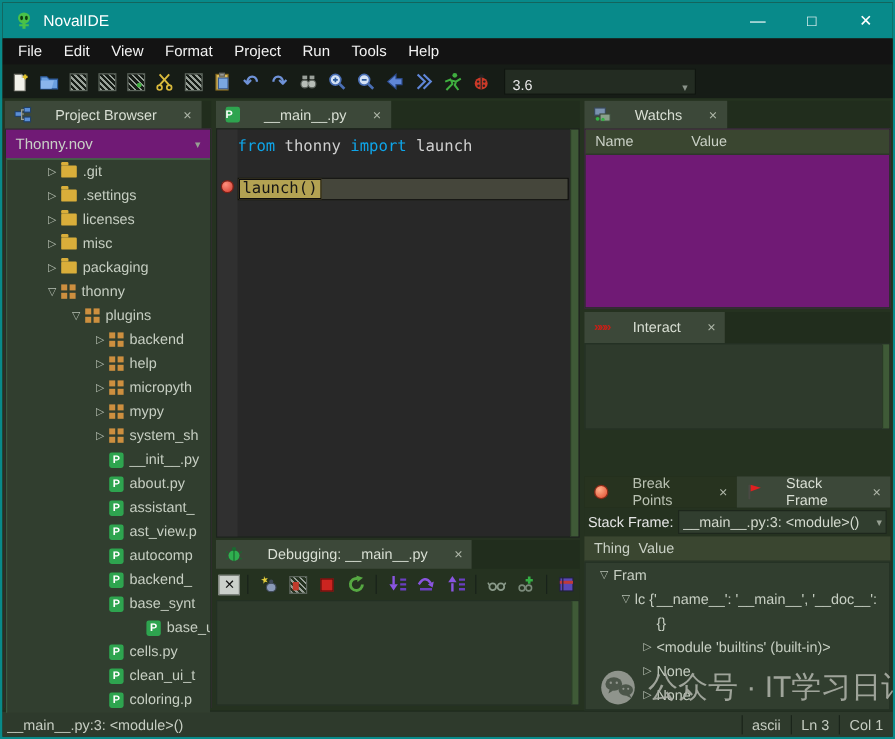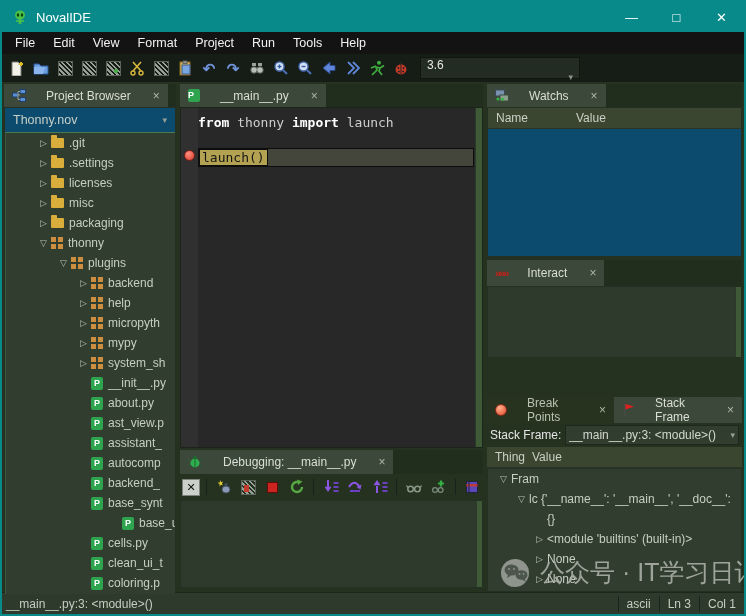--- a/index.html
+++ b/index.html
@@ -15,31 +15,31 @@
 
   
   .menubar{ height:22px; background:#131313; display:flex; align-items:center; padding-left:4px; }
   .menu-item{ color:#f2f2f2; font-size:12.5px; padding:2px 9px; }
 
   
   .toolbar{ height:28px; background:#161c16; display:flex; align-items:center; padding-left:4px; gap:2px; }
   .tbtn{ width:22px; height:22px; display:flex; align-items:center; justify-content:center; }
   .tbtn svg{ display:block; }
   .glyph-blue{ color:#6f92d8; font-size:15px; font-weight:bold; line-height:1; }
-  .combo-interp{ margin-left:6px; width:160px; height:22px; background:#232c22; border:1px solid #0f150f; color:#e8e8e8; font-size:12px; display:flex; align-items:flex-start; padding:0 6px;flex-direction:column; }
+  .combo-interp{ margin-left:6px; width:160px; height:22px; background:#232c22; border:1px solid #0f150f; color:#e8e8e8; font-size:12px; display:flex; align-items:flex-end; padding:0 6px; }
   .combo-interp .caret{ margin-left:auto; color:#8a938a; font-size:9px; }
 
   
   .content{ position:relative; height:510px; background:#253220; }
   .panel{ position:absolute; }
   .tabstrip{ height:23px; background:#212d1d; display:flex; align-items:flex-end; }
   .tab{ height:23px; display:flex; align-items:center; gap:20px; padding:0 8px; font-size:12px; color:#d9dfd4; background:#3c4839; }
   .tab.inactive{ background:#27331f; color:#b9c1b2; }
   .tab .x{ color:#aeb6a8; font-size:12px; margin-left:2px; }
-  .pbody{ background:#0c4a6e; border:1px solid #233023; }
+  .pbody{ background:#701a75; border:1px solid #233023; }
 
   
   .proj-combo{ height:24px; display:flex; align-items:center; color:#c9d0c6; font-size:12.5px; padding:0 8px; }
   .proj-combo .caret{ margin-left:auto; color:#97a093; font-size:9px; }
   .tree{ position:relative; border-top:1px solid #4a7a52; border-left:1px solid #3a5a40; height:462px; overflow:hidden; background:#313e2f; }
   .trow{ height:20px; display:flex; align-items:center; font-size:12px; color:#c6cec2; white-space:nowrap; }
   .arrow{ width:15px; display:inline-block; text-align:center; color:#b8c0b4; font-size:9px; flex:none; }
   .arrow.hide{ visibility:hidden; }
   .ticon{ flex:none; margin-right:5px; }
   .icon-folder{ width:13px; height:10px; background:#d9ae3a; border-radius:1px; position:relative; }
@@ -47,21 +47,21 @@
   .icon-package{ width:12px; height:12px; position:relative; }
   .icon-package::before{ content:""; position:absolute; top:0; left:0; width:5px; height:5px; background:#cd8f3f; box-shadow:7px 0 #cd8f3f, 0 7px #cd8f3f, 7px 7px #cd8f3f; }
   .icon-pyfile{ width:12px; height:13px; background:#2ea44f; border-radius:2px; color:#fff; font-size:9px; font-weight:bold; text-align:center; line-height:13px; }
   .icon-pyfile::after{ content:"P"; }
 
   
   .editor-body{ position:relative; height:341px; background:#282828; border:1px solid #1c241c; }
   .gutter{ position:absolute; left:0; top:0; bottom:0; width:17px; background:#303030; }
   .bp{ position:absolute; left:3px; top:42px; width:11px; height:11px; border-radius:50%; background:radial-gradient(circle at 35% 30%, #ff8f7d, #d23b2e); border:1px solid #7e1f16; }
   .code{ position:absolute; left:17px; right:8px; top:6px; font-family:"DejaVu Sans Mono", monospace; font-size:13px; line-height:17px; color:#cfcfcf; }
-  .code .kw{ color:#ffffff; font-weight:bold; }
+  .code .kw{ color:#0ea5e9; font-weight:normal; }
   .cur-line{ margin-top:17px; background:#45463b; border:1px solid #0d0d0d; height:19px; display:flex; align-items:center; }
   .stmt{ background:#b3a252; color:#161616; border:1px solid #0d0d0d; padding:0 2px; height:17px; line-height:15px; }
   .vscroll{ position:absolute; right:0; top:0; bottom:0; width:7px; background:#3f5a37; border-left:1px solid #2a3a26; }
 
   
   .dbg-toolbar{ height:26px; display:flex; align-items:center; gap:3px; padding-left:2px; background:#253220; }
   .dbg-sep{ width:1px; height:16px; background:#18221a; margin:0 3px; }
   .dbg-close{ width:19px; height:17px; background:#ccd0cb; border:1px solid #7d827c; color:#111; font-size:11px; display:flex; align-items:center; justify-content:center; }
   .stop-sq{ width:11px; height:11px; background:#cc2420; border:1px solid #5e0f0c; }
   .dither{ width:15px; height:15px; background:repeating-linear-gradient(45deg,#98a098 0 1.5px, transparent 1.5px 3.5px); border:1px solid #5c655c; position:relative; }
@@ -328,27 +328,27 @@
 
       <div class="trow" style="padding-left: 70px;">
         <span class="arrow hide"></span>
         <span class="ticon icon-pyfile"></span>
         <span class="tlabel">about.py</span>
       </div>
 
       <div class="trow" style="padding-left: 70px;">
         <span class="arrow hide"></span>
         <span class="ticon icon-pyfile"></span>
+        <span class="tlabel">assistant_</span>
+      </div>
+
+      <div class="trow" style="padding-left: 70px;">
+        <span class="arrow hide"></span>
+        <span class="ticon icon-pyfile"></span>
         <span class="tlabel">ast_view.p</span>
-      </div>
-
-      <div class="trow" style="padding-left: 70px;">
-        <span class="arrow hide"></span>
-        <span class="ticon icon-pyfile"></span>
-        <span class="tlabel">assistant_</span>
       </div>
 
       <div class="trow" style="padding-left: 70px;">
         <span class="arrow hide"></span>
         <span class="ticon icon-pyfile"></span>
         <span class="tlabel">autocomp</span>
       </div>
 
       <div class="trow" style="padding-left: 70px;">
         <span class="arrow hide"></span>

